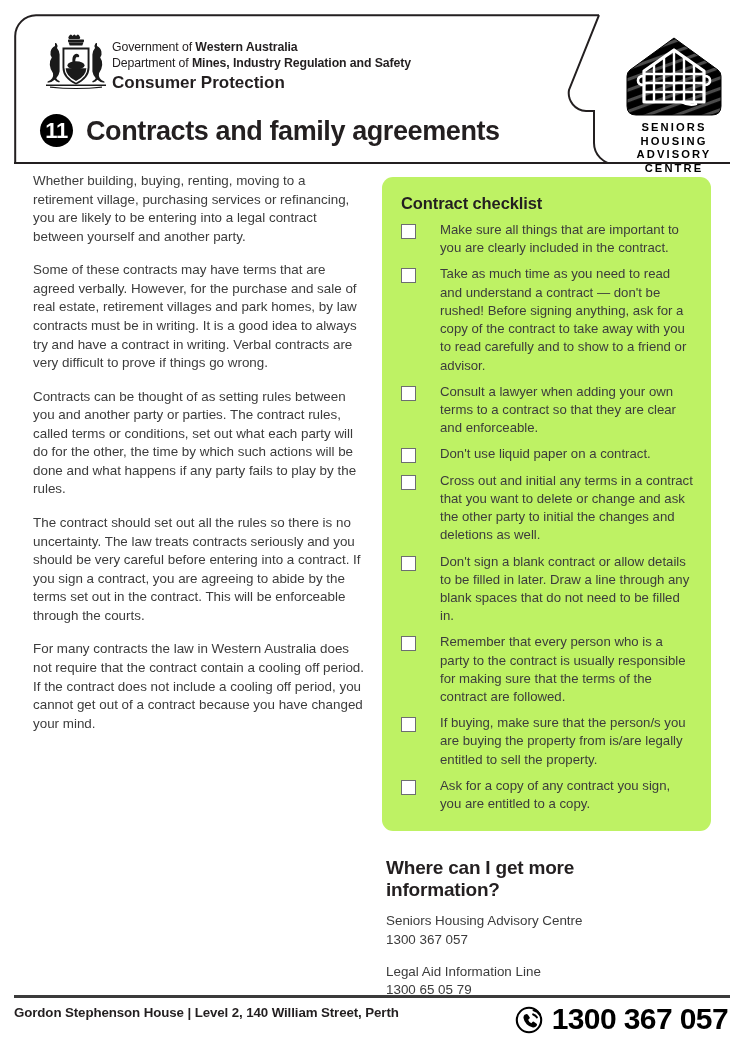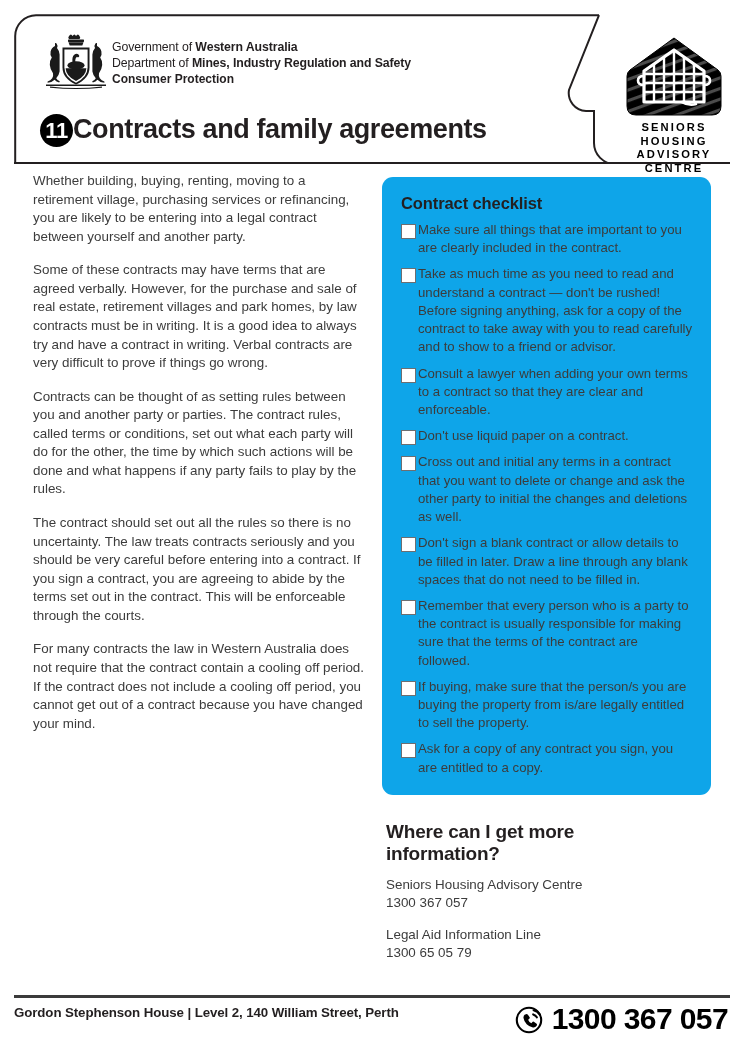--- a/index.html
+++ b/index.html
@@ -46,34 +46,35 @@
     top: 26px;
     line-height: 1.28;
   }
   .gov-line1, .gov-line2 {
     font-size: 12.3px;
     letter-spacing: -0.1px;
     color: #231f20;
     white-space: nowrap;
   }
   .gov-line3 {
-    font-size: 12px;
+    font-size: 17px;
     font-weight: bold;
     color: #231f20;
     white-space: nowrap;
     margin-top: 1px;
   }
   .gov-line1 b, .gov-line2 b { font-weight: bold; }
 
   .title-row {
     position: absolute;
     left: 26px;
     top: 100px;
     display: flex;
-    align-items: flex-start;
+    align-items: flex-end;
+    gap: 13px;
   }
   .num-badge {
     width: 33px;
     height: 33px;
     border-radius: 50%;
     background: #000000;
     color: #ffffff;
     font-size: 22px;
     font-weight: bold;
     display: flex;
@@ -132,37 +133,37 @@
   }
   .body-p:last-child { margin-bottom: 0; }
 
   .right-col {
     position: absolute;
     left: 382px;
     top: 177px;
     width: 329px;
   }
   .checklist-panel {
-    background: #0ea5e9;
+    background: #bef264;
     border-radius: 11px;
     padding: 17px 18px 18px 14px;
     box-sizing: border-box;
     width: 329px;
   }
   .panel-h {
     font-size: 16.5px;
     font-weight: bold;
     color: #231f20;
     margin: 0 0 8px 5px;
     letter-spacing: -0.1px;
   }
   .check-item {
     display: flex;
     align-items: flex-start;
-    gap: 2px;
+    gap: 24px;
     margin-bottom: 8px;
   }
   .check-item:last-child { margin-bottom: 0; }
   .checkbox {
     width: 13px;
     height: 13px;
     border: 1.6px solid #6d6e71;
     background: #ffffff;
     flex: none;
     margin-top: 3px;

